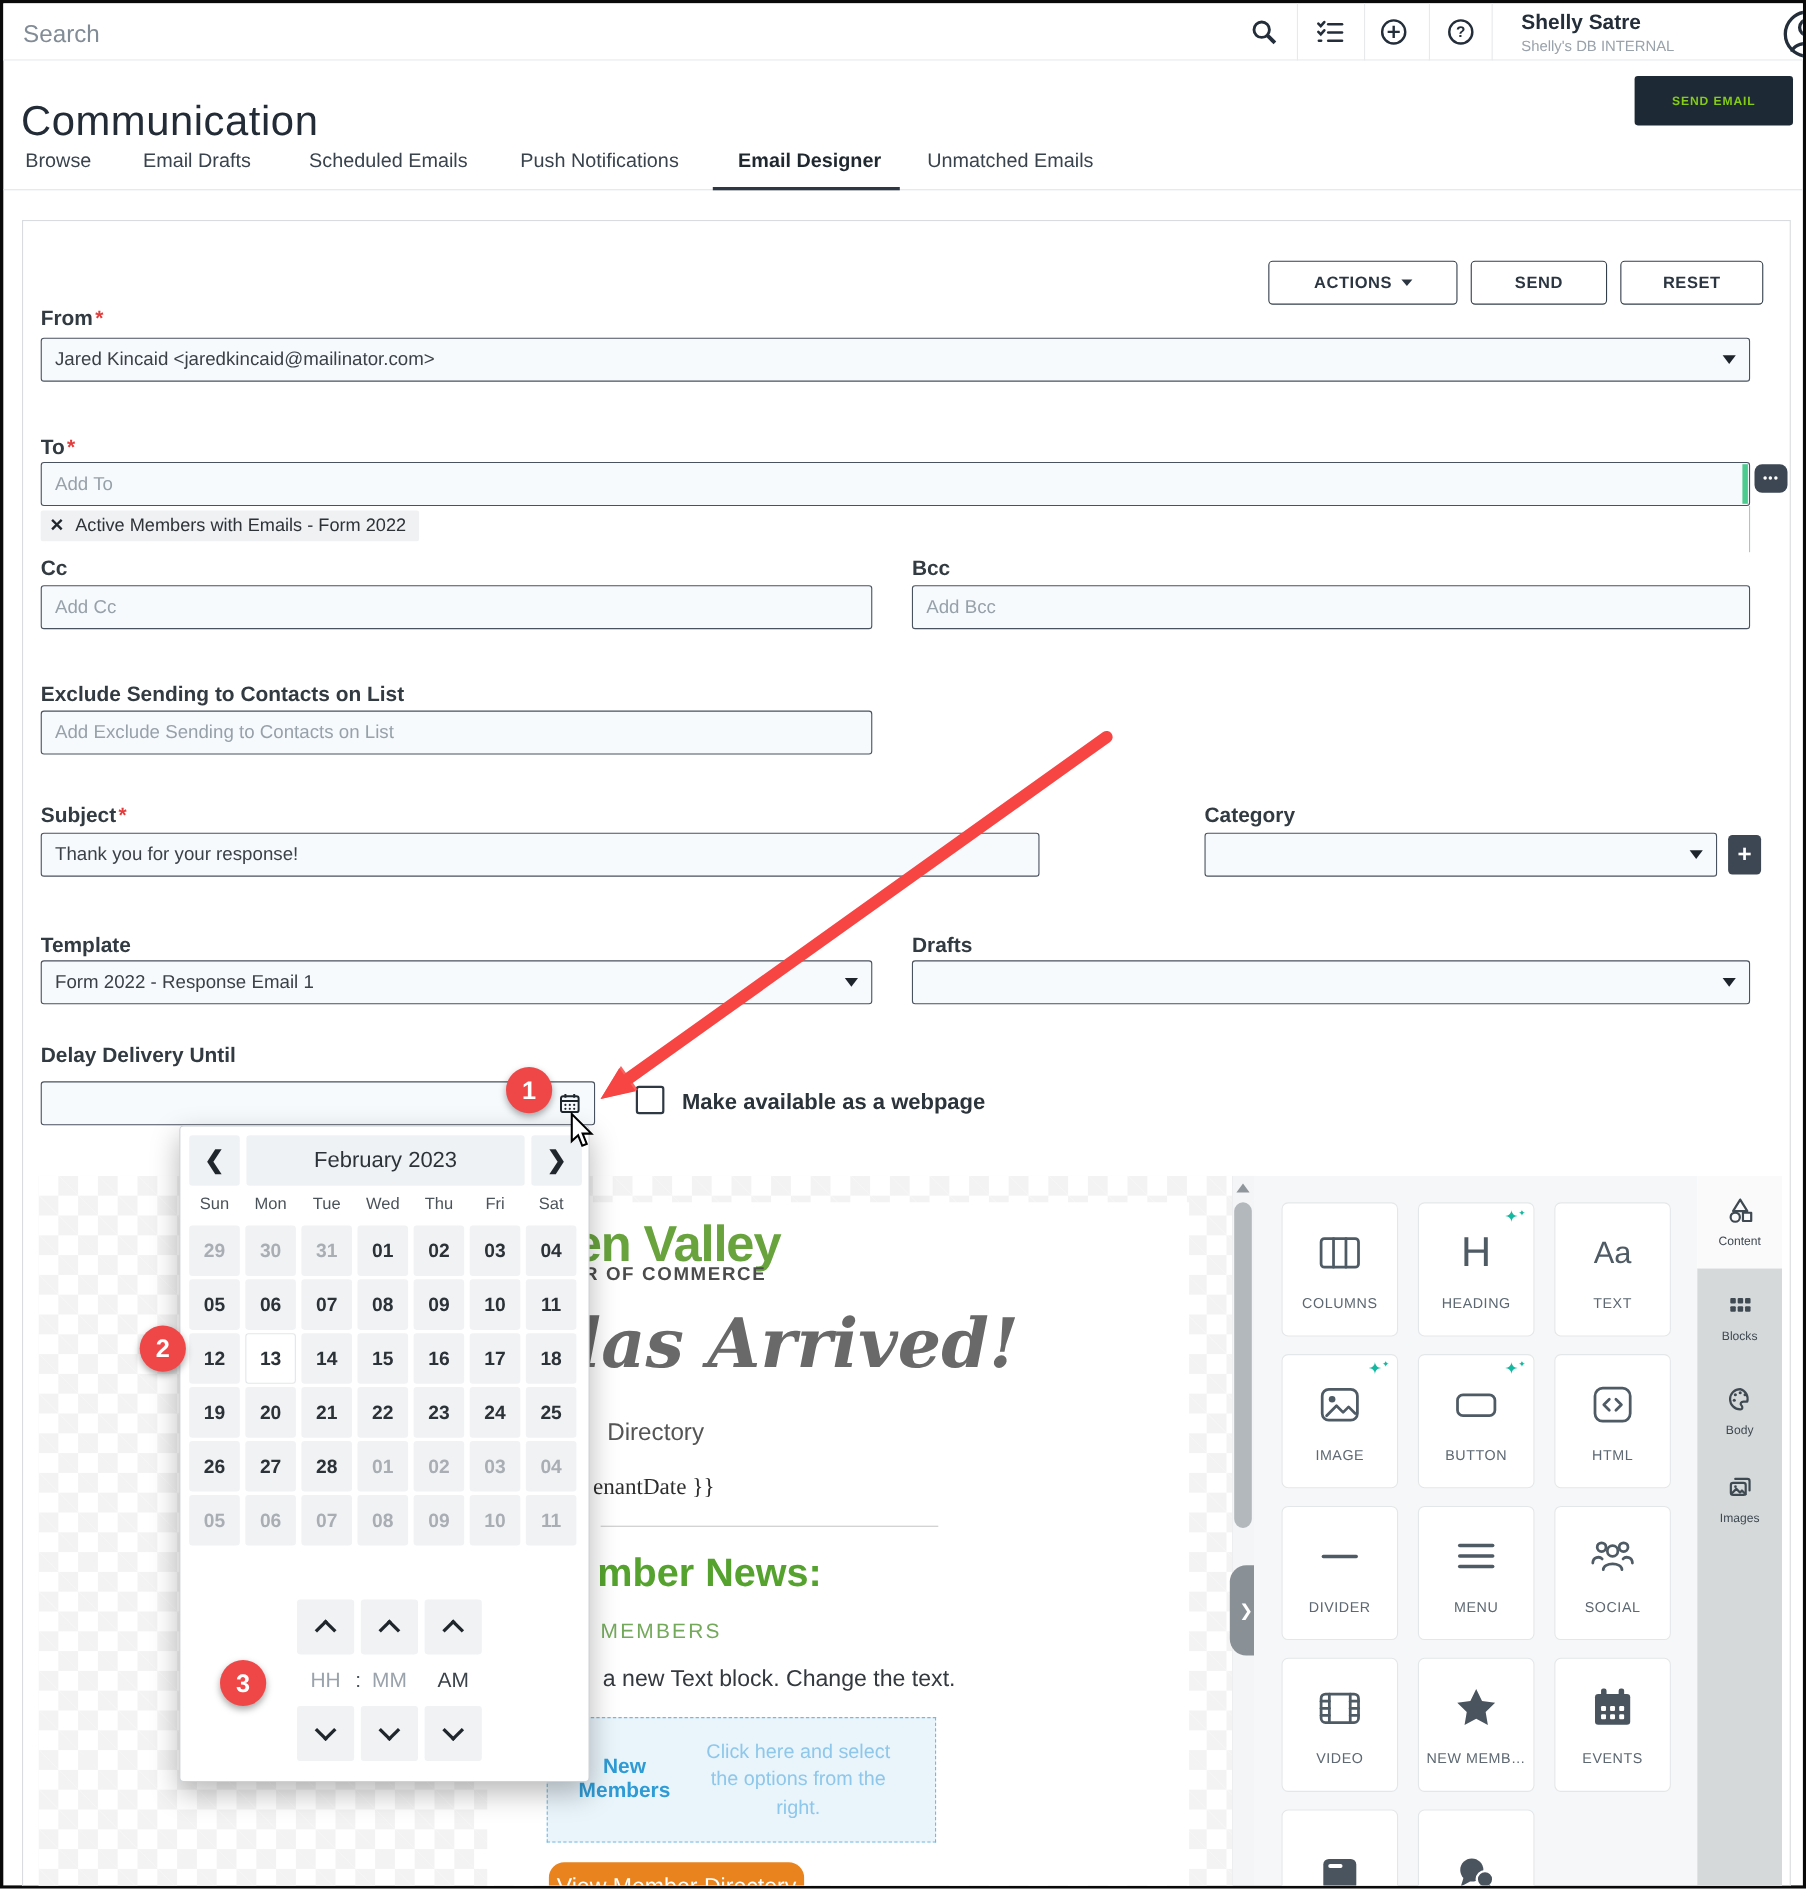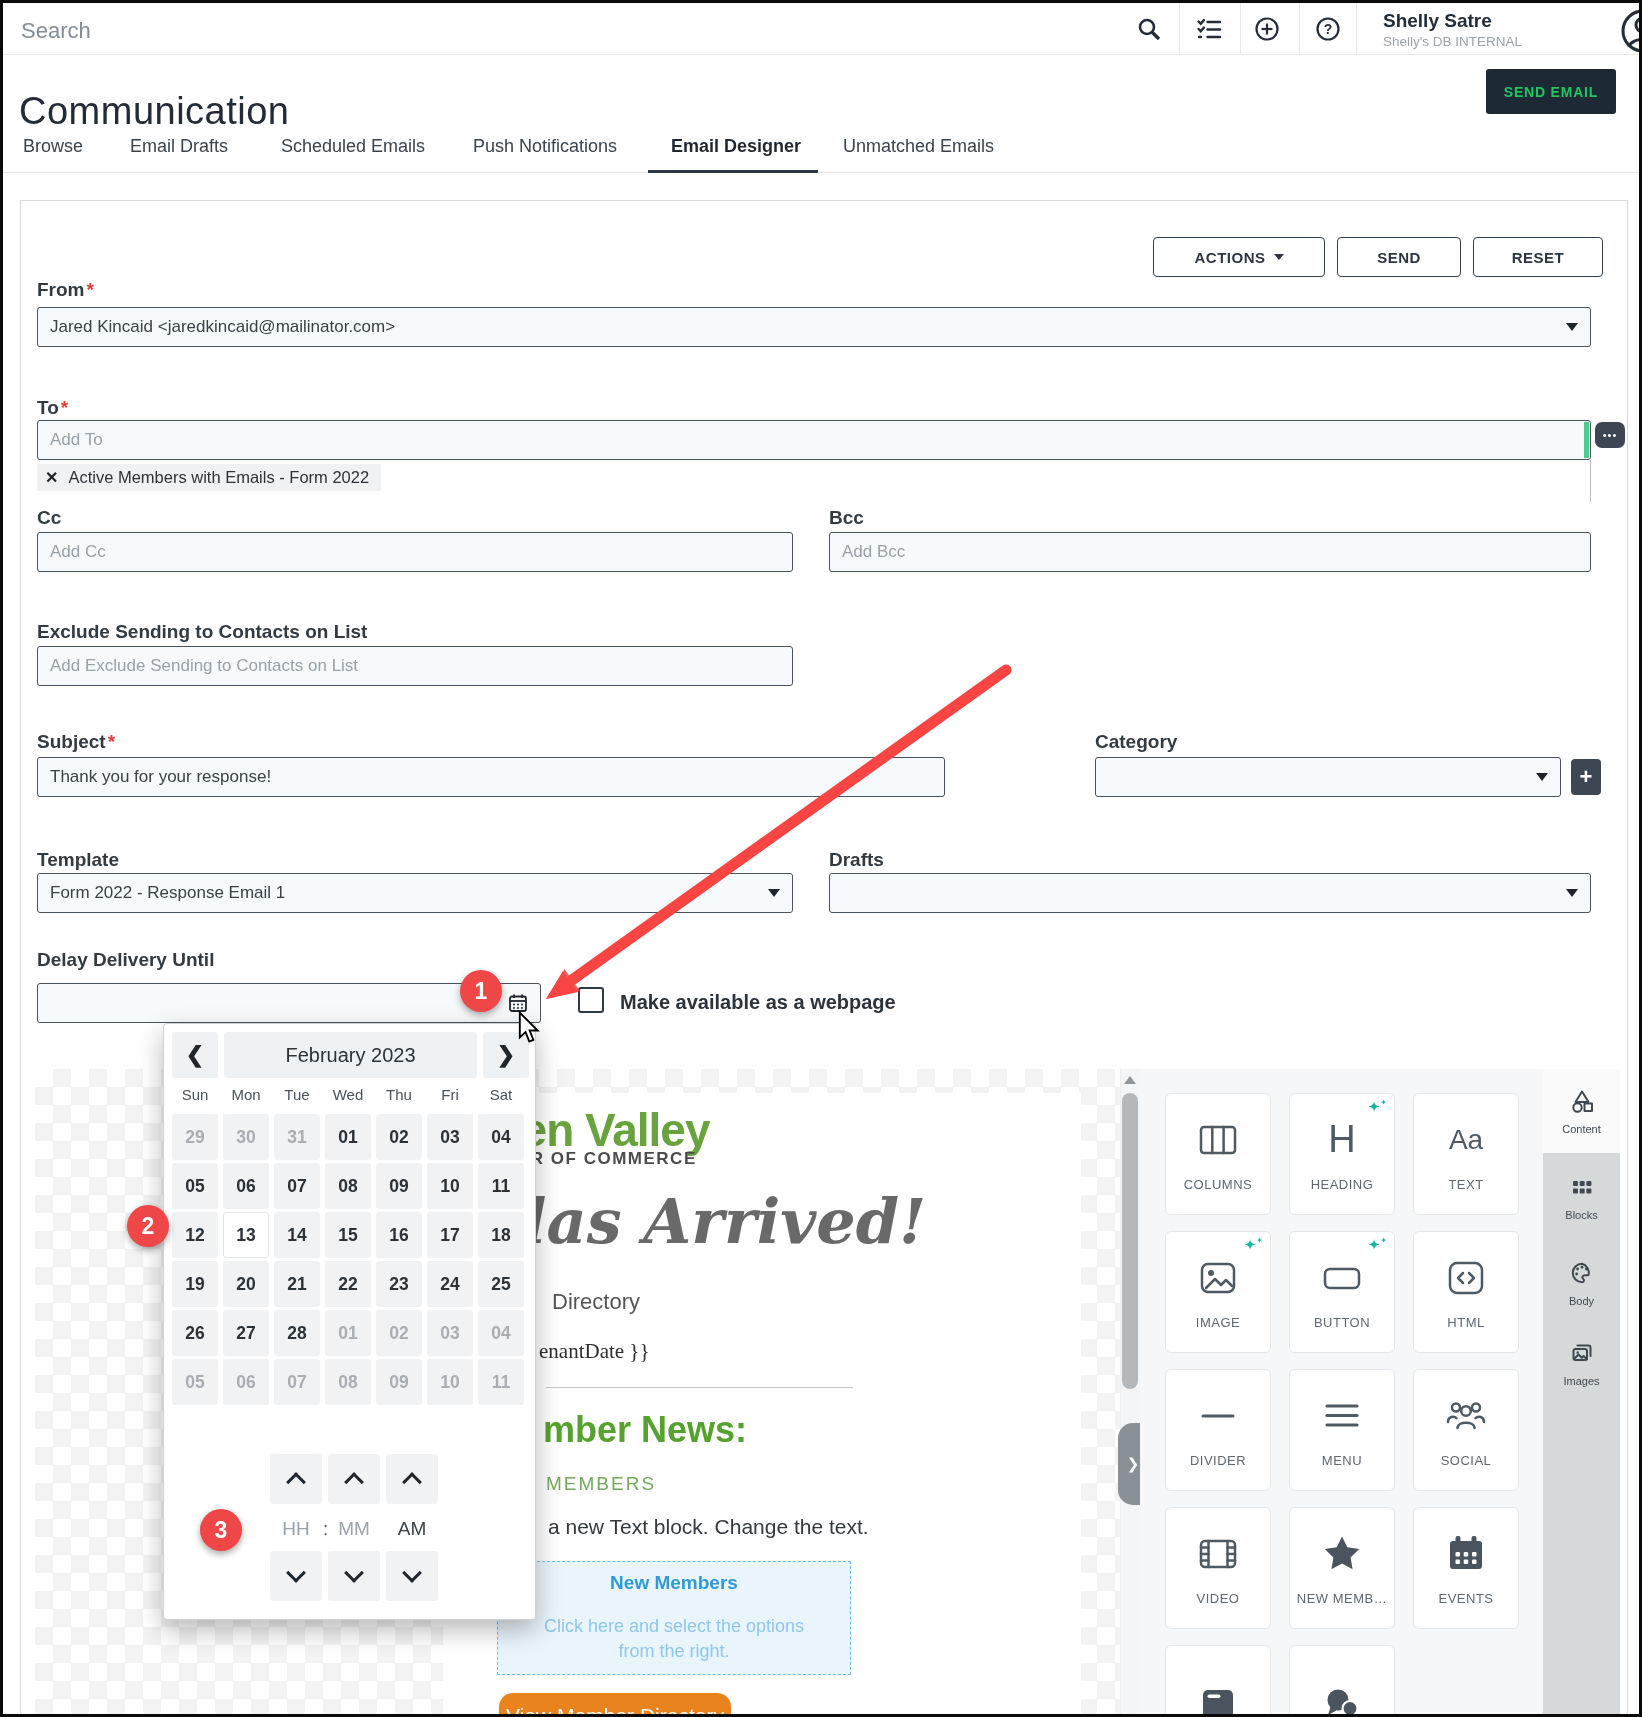--- a/index.html
+++ b/index.html
@@ -9,22 +9,22 @@
   .topbar{position:absolute;left:0;top:0;width:100%;height:52px;background:#fff;border-bottom:1px solid #e7e9eb;}
   .search-ph{position:absolute;left:18px;top:15px;font-size:22px;color:#828c96;}
   .tb-div{position:absolute;top:0;width:1px;height:52px;background:#e7e9eb;}
   .tb-ic{position:absolute;top:13px;width:26px;height:26px;color:#232e3a;}
   .userblock{position:absolute;left:1380px;top:7px;}
   .user-name{font-size:19px;font-weight:700;color:#232e3a;}
   .user-org{font-size:13.5px;color:#9aa2ab;margin-top:2px;}
   .avatar{position:absolute;left:1616px;top:4px;width:48px;height:48px;color:#232e3a;}
   
   .page-title{position:absolute;left:16px;top:62px;font-size:38px;font-weight:400;color:#222b36;letter-spacing:.5px;}
-  .send-email-btn{position:absolute;left:1483px;top:66px;width:130px;height:45px;background:#1d2935;color:#22c55e;
-    font-size:14px;font-weight:700;letter-spacing:.8px;border:none;border-radius:3px;display:flex;align-items:center;justify-content:center;cursor:pointer;}
+  .send-email-btn{position:absolute;left:1483px;top:66px;width:144px;height:45px;background:#1d2935;color:#84cc16;
+    font-size:11px;font-weight:700;letter-spacing:.8px;border:none;border-radius:3px;display:flex;align-items:center;justify-content:center;cursor:pointer;}
   
   .tabbar{position:absolute;left:0;top:120px;width:1642px;height:50px;border-bottom:1px solid #e2e5e7;}
   .tab{position:absolute;top:13px;font-size:18px;color:#39434d;cursor:pointer;white-space:nowrap;}
   .tab.active{font-weight:700;color:#1f272f;}
   .tab-underline{position:absolute;left:645px;top:167px;width:170px;height:3px;background:#2d3844;}
   
   .panel{position:absolute;left:17px;top:197px;width:1608px;height:1521px;background:#fff;border:1px solid #d9dcde;}
   .toolbar-btn{position:absolute;background:#fff;border:1.6px solid #333e4b;border-radius:4px;color:#2b3642;
     font-size:15px;font-weight:700;letter-spacing:.5px;display:flex;align-items:center;justify-content:center;gap:8px;cursor:pointer;}
   .caret-down{display:inline-block;width:0;height:0;border-left:5px solid transparent;border-right:5px solid transparent;border-top:6px solid #2b3642;}
@@ -78,21 +78,21 @@
   .pv-logo1{font-size:46px;font-weight:700;color:#68a33e;letter-spacing:-1px;}
   .pv-logo2{font-size:17px;font-weight:700;color:#4c4c4c;letter-spacing:1.5px;}
   .pv-script{font-family:"DejaVu Serif",serif;font-style:italic;font-weight:700;font-size:62px;color:#696969;}
   .pv-news{font-size:22px;color:#555;}
   .pv-merge{font-family:"Liberation Serif",serif;font-size:21px;color:#2e2e2e;}
   .pv-divider{position:absolute;height:1px;background:#c9c9c9;}
   .pv-heading{font-size:36px;font-weight:700;color:#55a22e;}
   .pv-members{font-size:19px;color:#74a95b;letter-spacing:2px;}
   .pv-text{font-size:21px;color:#33393f;}
   .nm-box{position:absolute;left:494px;top:1558px;width:354px;height:114px;background:#e9f4fb;border:1px dashed #74b9e2;
-    display:flex;flex-direction:column;align-items:center;justify-content:center;gap:20px;padding:12px 28px;text-align:center;}
+    display:flex;flex-direction:row;align-items:center;justify-content:center;gap:20px;padding:12px 28px;text-align:center;}
   .nm-title{font-size:19px;font-weight:700;color:#2f9bd5;}
   .nm-desc{font-size:18px;color:#8ec7ea;line-height:1.4;}
   .dir-btn{position:absolute;left:496px;top:1690px;width:232px;height:48px;background:#e8831e;border:none;border-radius:14px;
     color:#fff;font-size:21px;display:flex;align-items:flex-start;justify-content:center;padding-top:11px;cursor:pointer;}
   
   .cal-pop{position:absolute;left:160px;top:1020px;width:373px;height:597px;background:#fff;border:1px solid #cdd2d6;border-radius:4px;
     box-shadow:0 10px 26px rgba(0,0,0,.28);z-index:30;}
   .cal-nav{position:absolute;top:8px;background:#eff2f4;border:none;border-radius:3px;color:#1f262c;
     display:flex;align-items:center;justify-content:center;font-size:22px;font-weight:700;cursor:pointer;}
   .cal-month{position:absolute;left:60px;top:8px;width:253px;height:46px;background:#eff2f4;border-radius:3px;

